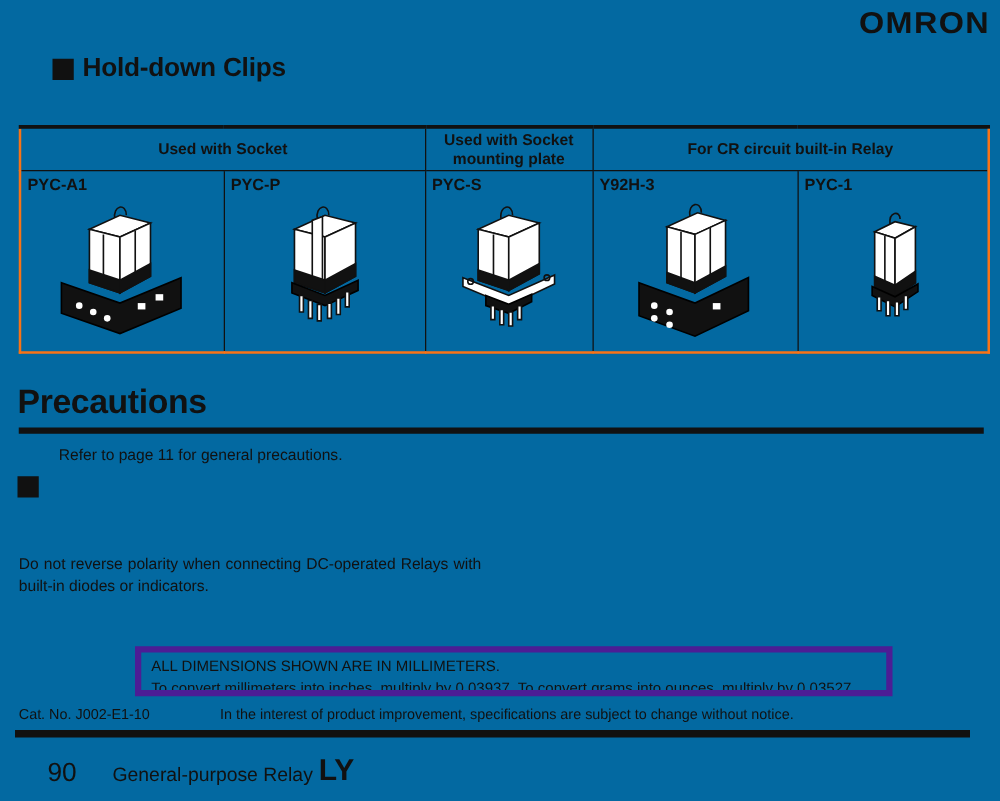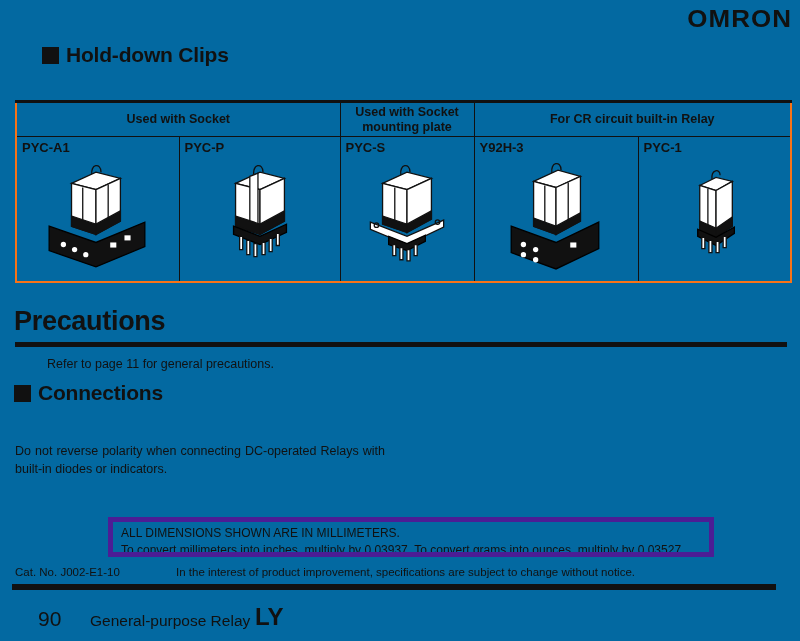--- a/index.html
+++ b/index.html
@@ -187,21 +187,20 @@
       </tr>
     </tbody>
   </table>
 
   <div class="h1-title" style="top:306px;left:14px;">Precautions</div>
   <div class="rule" style="top:342px;left:15px;width:772px;height:5px;"></div>
   <div class="body-text" style="top:355px;left:15px;width:500px;margin-left:32px;">Refer to page 11 for general precautions.</div>
 
   <div class="sq-head" style="top:381px;left:14px;">
     <span class="sq"></span>
-    <span class="t">Connections</span>
   </div>
   <div class="body-text" style="top:414px;left:15px;width:370px;text-align:justify;margin-top:28px;">Do not reverse polarity when connecting DC-operated Relays with built-in diodes or indicators.</div>
 
   <div class="dims-box">
     <div>ALL DIMENSIONS SHOWN ARE IN MILLIMETERS.</div>
     <div>To convert millimeters into inches, multiply by 0.03937. To convert grams into ounces, multiply by 0.03527.</div>
   </div>
 
   <div class="cat-row">
     <span class="cat">Cat. No. J002-E1-10</span>

